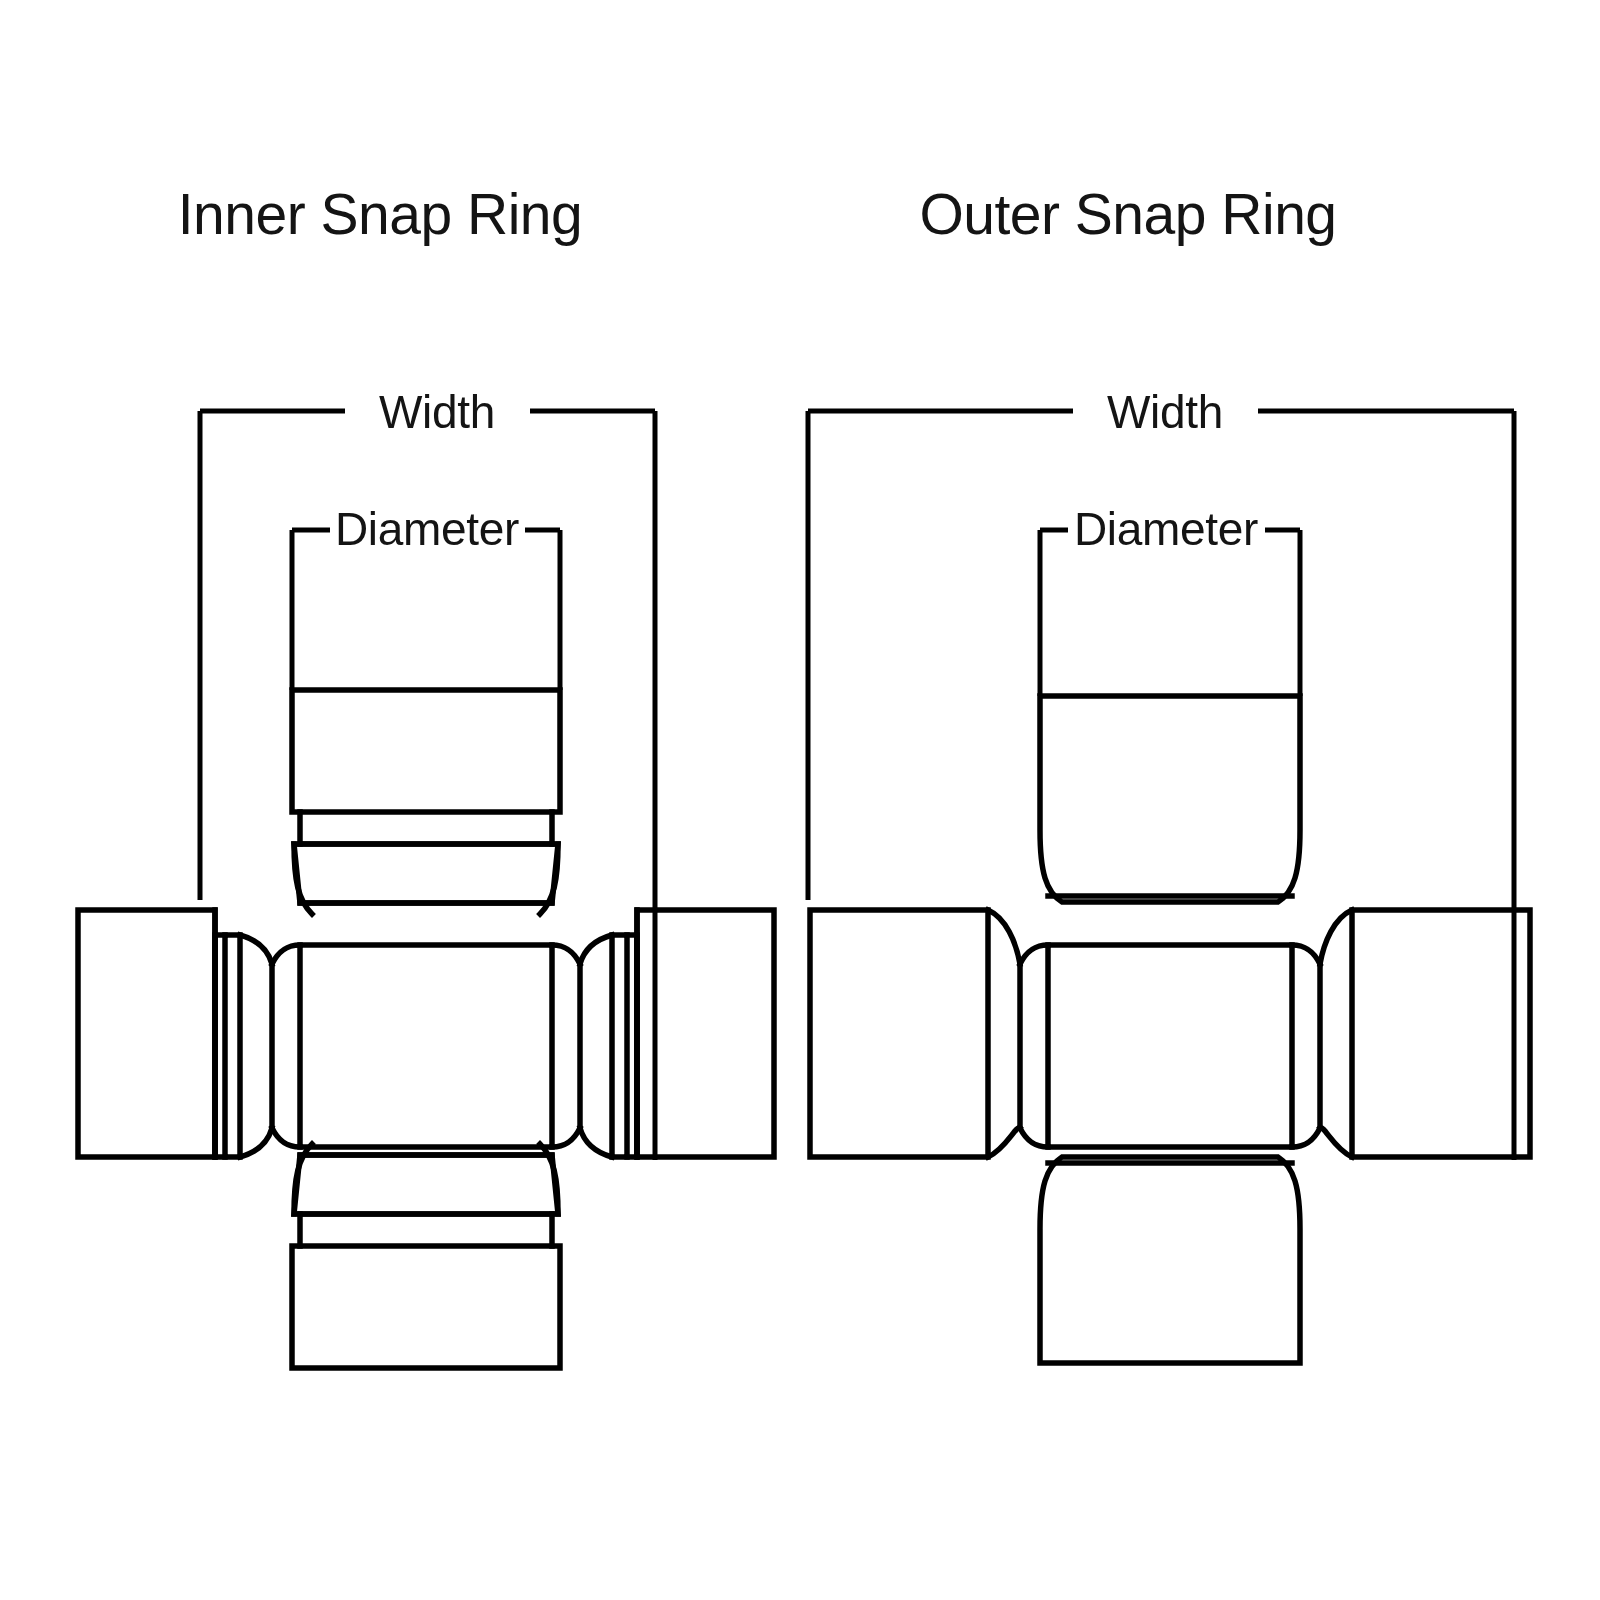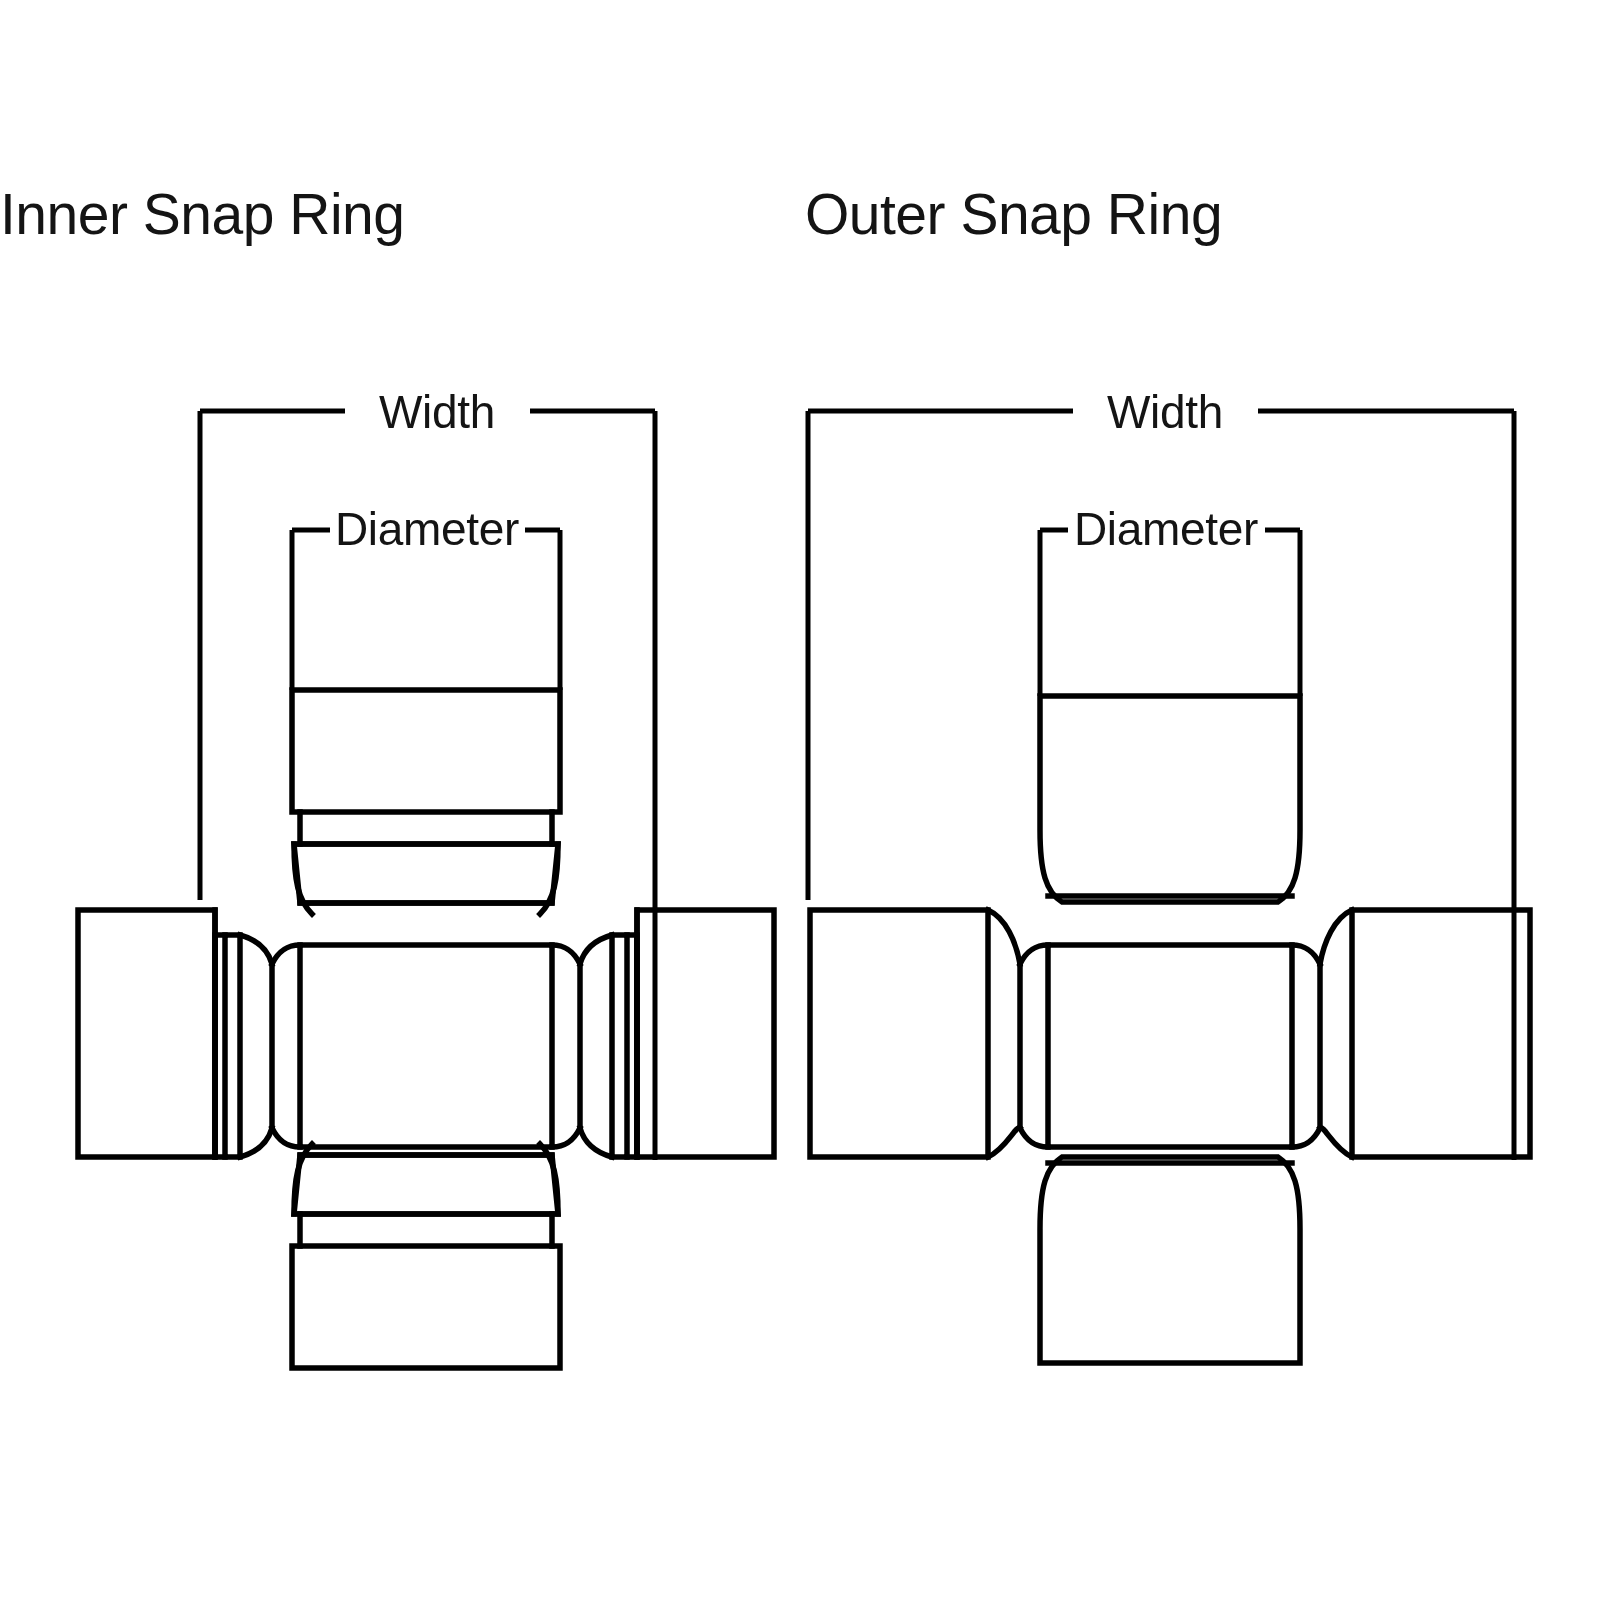--- a/index.html
+++ b/index.html
@@ -20,26 +20,26 @@
     height: 1600px;
     background: #ffffff;
   }
   .panel-title {
     position: absolute;
     top: 186px;
     font-size: 57px;
     font-weight: 400;
     letter-spacing: -0.5px;
     color: #141414;
-    text-align: left;
+    text-align: center;
     white-space: nowrap;
     line-height: 1;
   }
   #title-inner { left: 0; width: 760px; }
-  #title-outer { left: 805px; width: 760px; }
+  #title-outer { left: 748px; width: 760px; }
 
   .dim-label {
     font-family: "Liberation Sans", sans-serif;
     font-size: 46px;
     fill: #141414;
     letter-spacing: -0.3px;
   }
   svg#artwork {
     position: absolute;
     left: 0;

